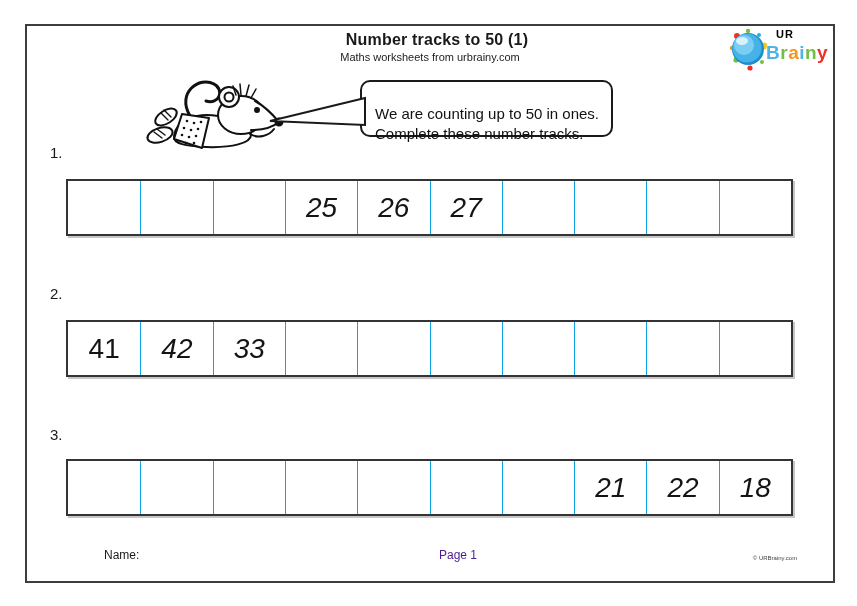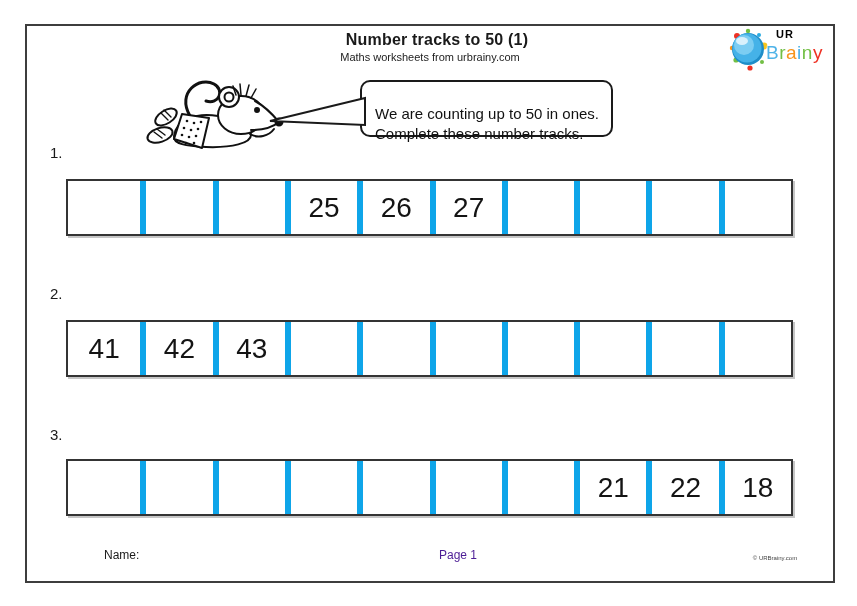--- a/index.html
+++ b/index.html
@@ -13,38 +13,38 @@
   .title { position:absolute; left:25px; top:31px; width:810px; text-align:center;
     font-size:16px; font-weight:bold; color:#1a1a1a; letter-spacing:.2px;padding-left:14px; }
   .subtitle { position:absolute; left:25px; top:51px; width:810px; text-align:center;
     font-size:11px; color:#222; }
 
   
   .logo { position:absolute; left:728px; top:26px; width:112px; height:48px; }
   .logo svg { position:absolute; left:0; top:0; }
   .logo-ur { position:absolute; left:48px; top:2px; font-size:11px; font-weight:bold;
     color:#000000; text-shadow:0 0 2px #fff, 0 0 2px #fff; letter-spacing:1px; }
-  .logo-brainy { position:absolute; left:38px; top:16px; font-size:19px; font-weight:normal;
+  .logo-brainy { position:absolute; left:38px; top:16px; font-size:19px; font-weight:bold;
     letter-spacing:.5px; text-shadow:0 0 2px #fff, 0 0 2px #fff; }
 
   
   .bubble { position:absolute; left:360px; top:80px; width:253px; height:57px;
     border:2px solid #1a1a1a; border-radius:10px; background:#fff;
     padding:22px 11px 0 13px; font-size:15px; line-height:20px; color:#111; z-index:2; }
   .bubble-tail { position:absolute; left:265px; top:88px; z-index:3; }
   .mouse { position:absolute; left:138px; top:72px; z-index:1; }
 
   
   .track-label { position:absolute; left:50px; font-size:15px; color:#1a1a1a; }
   .track { position:absolute; left:66px; width:727px; height:57px;
     border:2px solid #343434; background:#fff; display:grid;
     grid-template-columns:repeat(10,1fr); box-shadow:2px 2px 0 #c6c6c6; }
   .cell { display:flex; align-items:center; justify-content:center;
     font-size:28px; color:#141414; background:#fff; }
-  .cell + .cell { border-left:6px solid #0ea5e9; }
+  .cell + .cell { border-left:1px solid #0ea5e9;font-style:italic; }
 
   
   .footer-name { position:absolute; left:67px; top:548px; font-size:12px; color:#1a1a1a;margin-left:37px; }
   .footer-page { position:absolute; left:25px; top:548px; width:810px; text-align:center;
     font-size:12px; color:#4c1d95;margin-left:28px; }
   .footer-copy { position:absolute; left:735px; top:555px; width:80px; text-align:center;
     font-size:6px; color:#444; }
 </style>
 </head>
 <body>
@@ -129,21 +129,21 @@
     <div class="cell"></div>
     <div class="cell"></div>
     <div class="cell"></div>
     <div class="cell"></div>
   </div>
 
   <div class="track-label" style="top:285px">2.</div>
   <div class="track" style="top:320px">
     <div class="cell">41</div>
     <div class="cell">42</div>
-    <div class="cell">43</div>
+    <div class="cell">33</div>
     <div class="cell"></div>
     <div class="cell"></div>
     <div class="cell"></div>
     <div class="cell"></div>
     <div class="cell"></div>
     <div class="cell"></div>
     <div class="cell"></div>
   </div>
 
   <div class="track-label" style="top:426px">3.</div>

